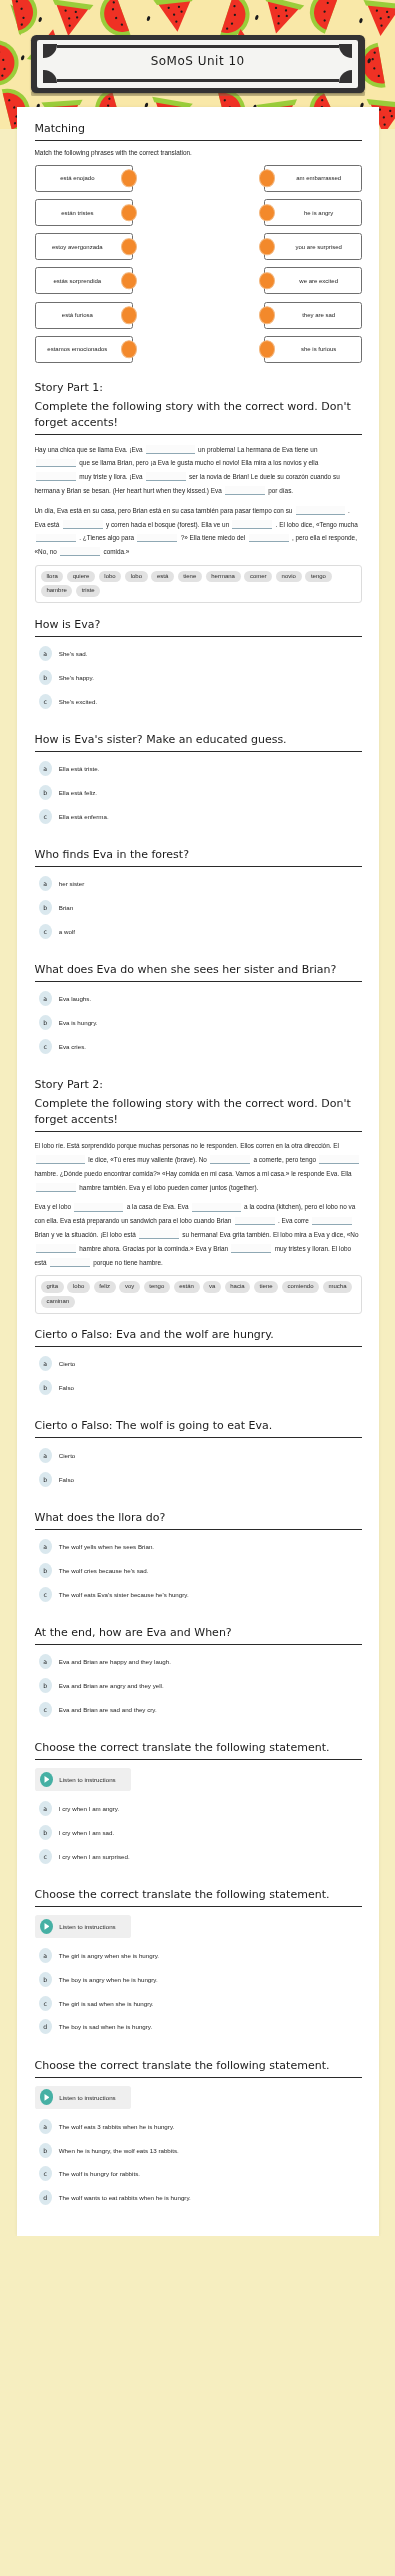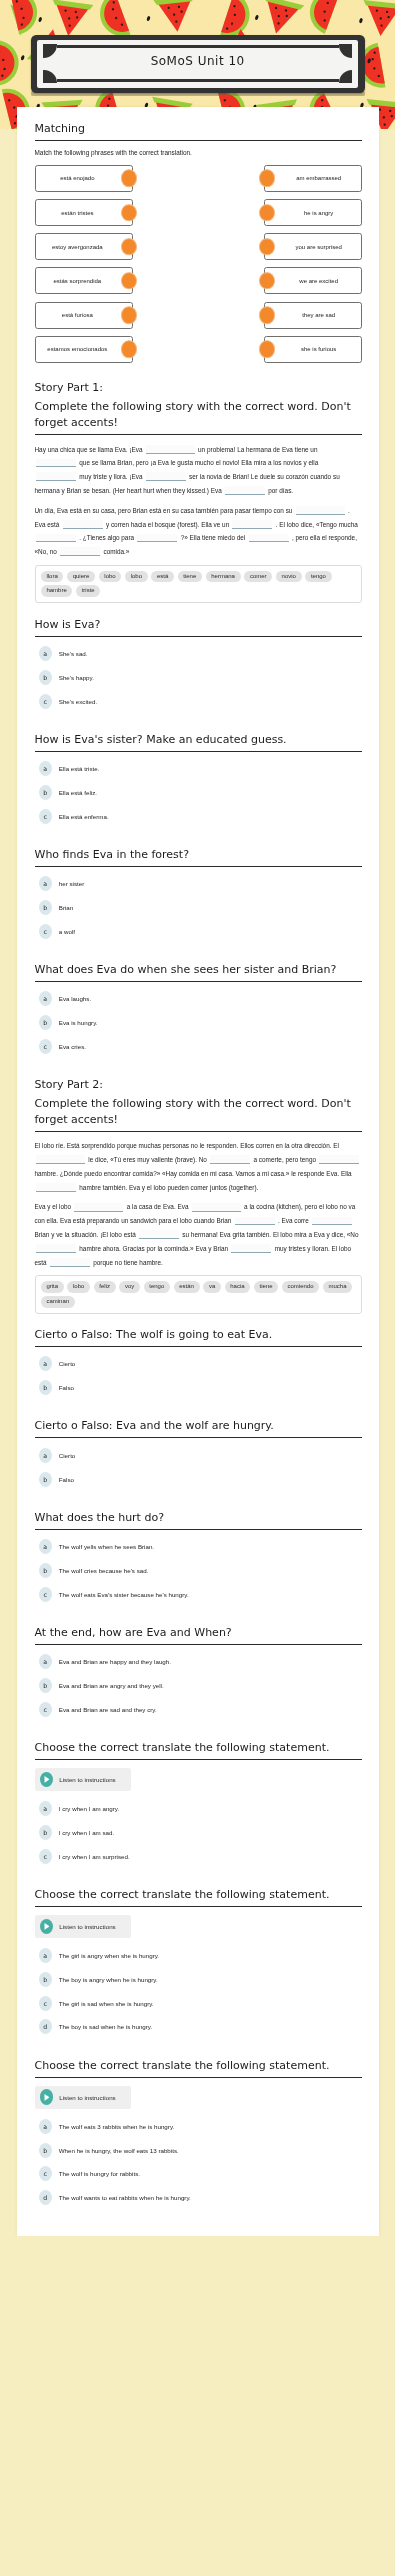--- a/index.html
+++ b/index.html
@@ -509,51 +509,51 @@
       <span class="chip">va</span>
       <span class="chip">hacia</span>
       <span class="chip">tiene</span>
       <span class="chip">comiendo</span>
       <span class="chip">mucha</span>
       <span class="chip">caminan</span>
     </div>
   </div>
 
   <div class="pad block">
+    <div class="sec-title">Cierto o Falso: Eva and the wolf are hungry.</div>
+    <hr class="sec-rule">
+    <div class="choices">
+      <div class="choice">
+          <span class="badge">a</span>
+          <span class="choice-text">Cierto</span>
+        </div>
+      <div class="choice">
+          <span class="badge">b</span>
+          <span class="choice-text">Falso</span>
+        </div>
+    </div>
+  </div>
+
+  <div class="pad block">
     <div class="sec-title">Cierto o Falso: The wolf is going to eat Eva.</div>
     <hr class="sec-rule">
     <div class="choices">
       <div class="choice">
           <span class="badge">a</span>
           <span class="choice-text">Cierto</span>
         </div>
       <div class="choice">
           <span class="badge">b</span>
           <span class="choice-text">Falso</span>
         </div>
     </div>
   </div>
 
   <div class="pad block">
-    <div class="sec-title">Cierto o Falso: Eva and the wolf are hungry.</div>
-    <hr class="sec-rule">
-    <div class="choices">
-      <div class="choice">
-          <span class="badge">a</span>
-          <span class="choice-text">Cierto</span>
-        </div>
-      <div class="choice">
-          <span class="badge">b</span>
-          <span class="choice-text">Falso</span>
-        </div>
-    </div>
-  </div>
-
-  <div class="pad block">
-    <div class="sec-title">What does the hurt do?</div>
+    <div class="sec-title">What does the llora do?</div>
     <hr class="sec-rule">
     <div class="choices">
       <div class="choice">
           <span class="badge">a</span>
           <span class="choice-text">The wolf yells when he sees Brian.</span>
         </div>
       <div class="choice">
           <span class="badge">b</span>
           <span class="choice-text">The wolf cries because he's sad.</span>
         </div>

